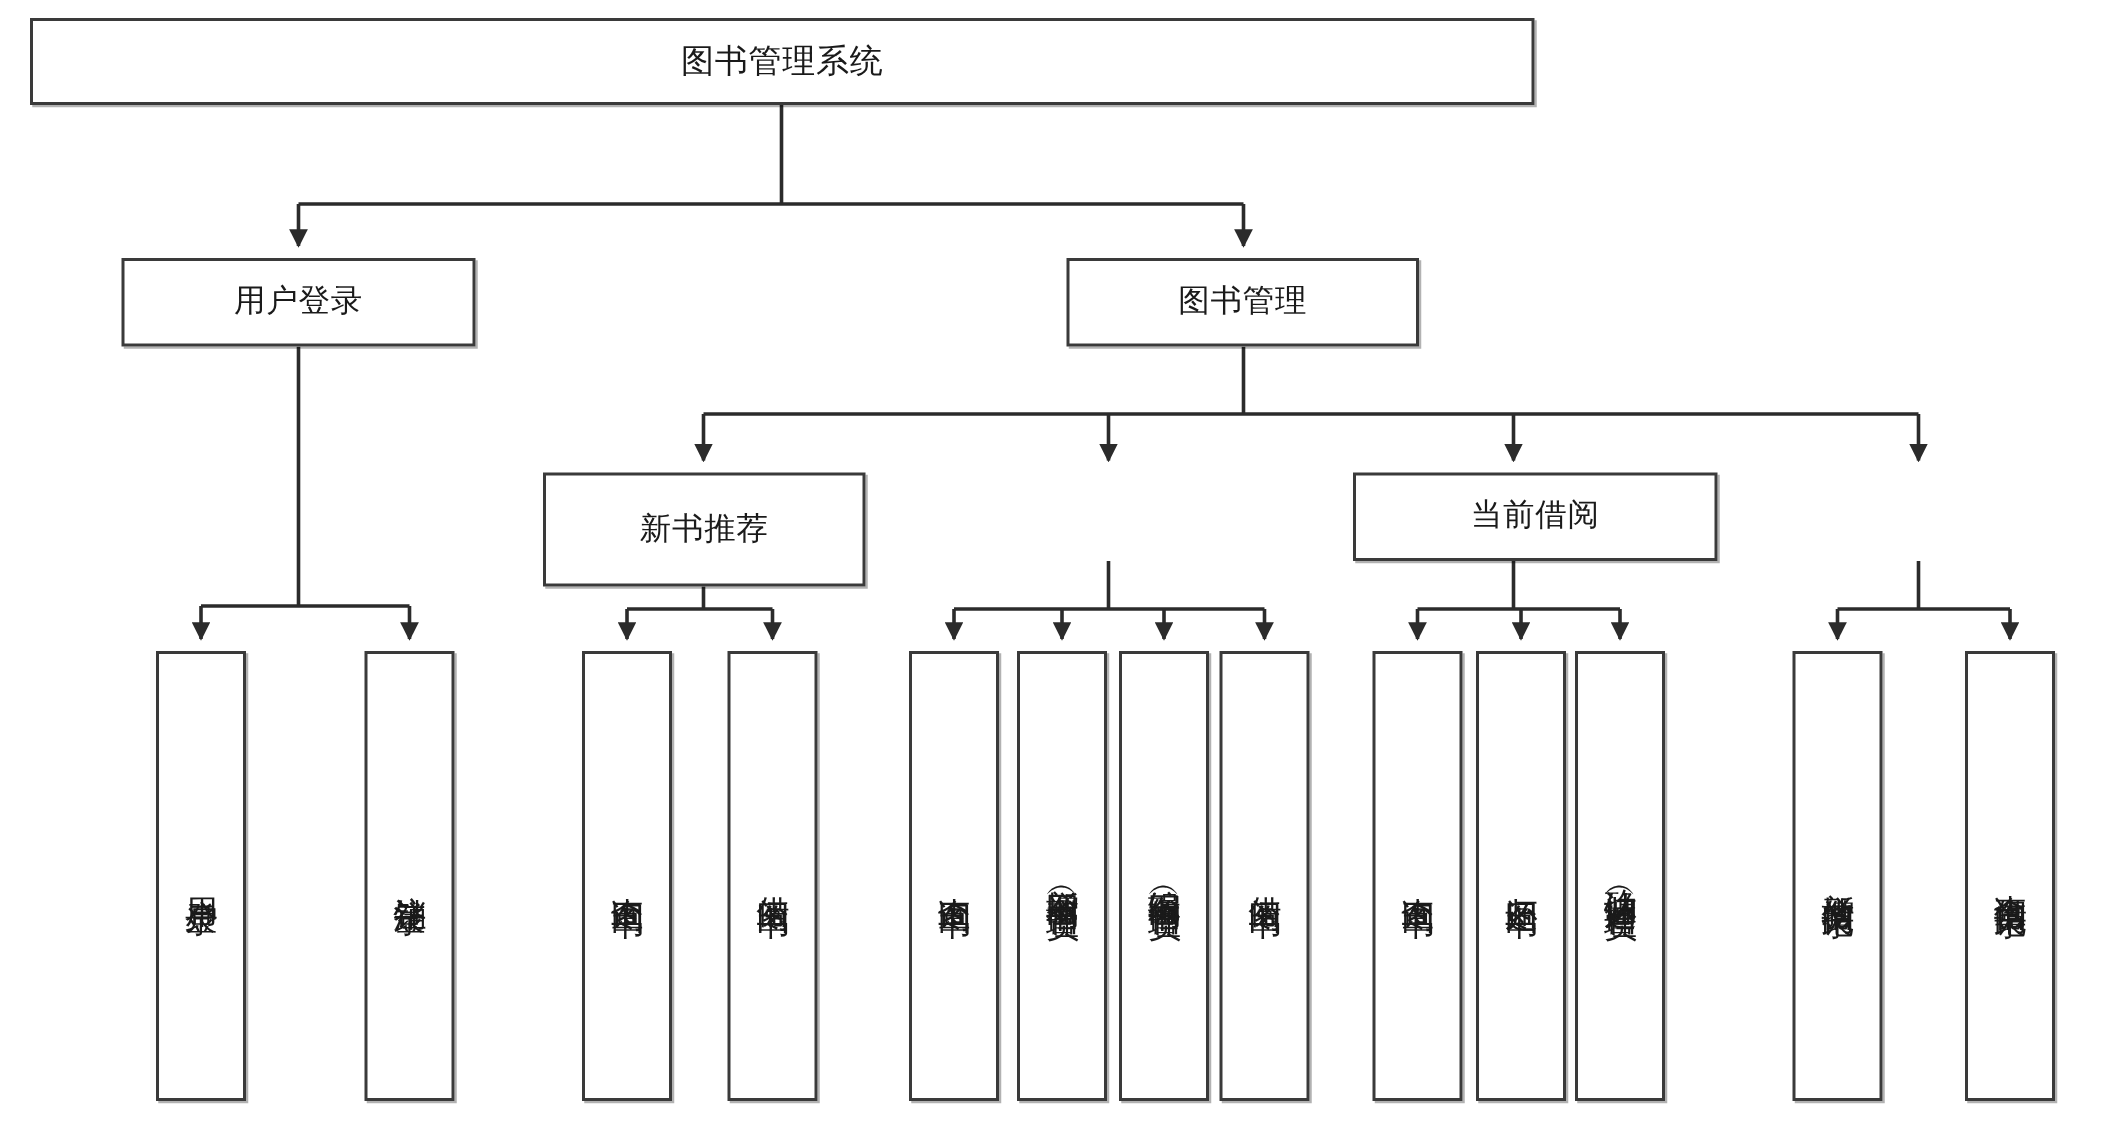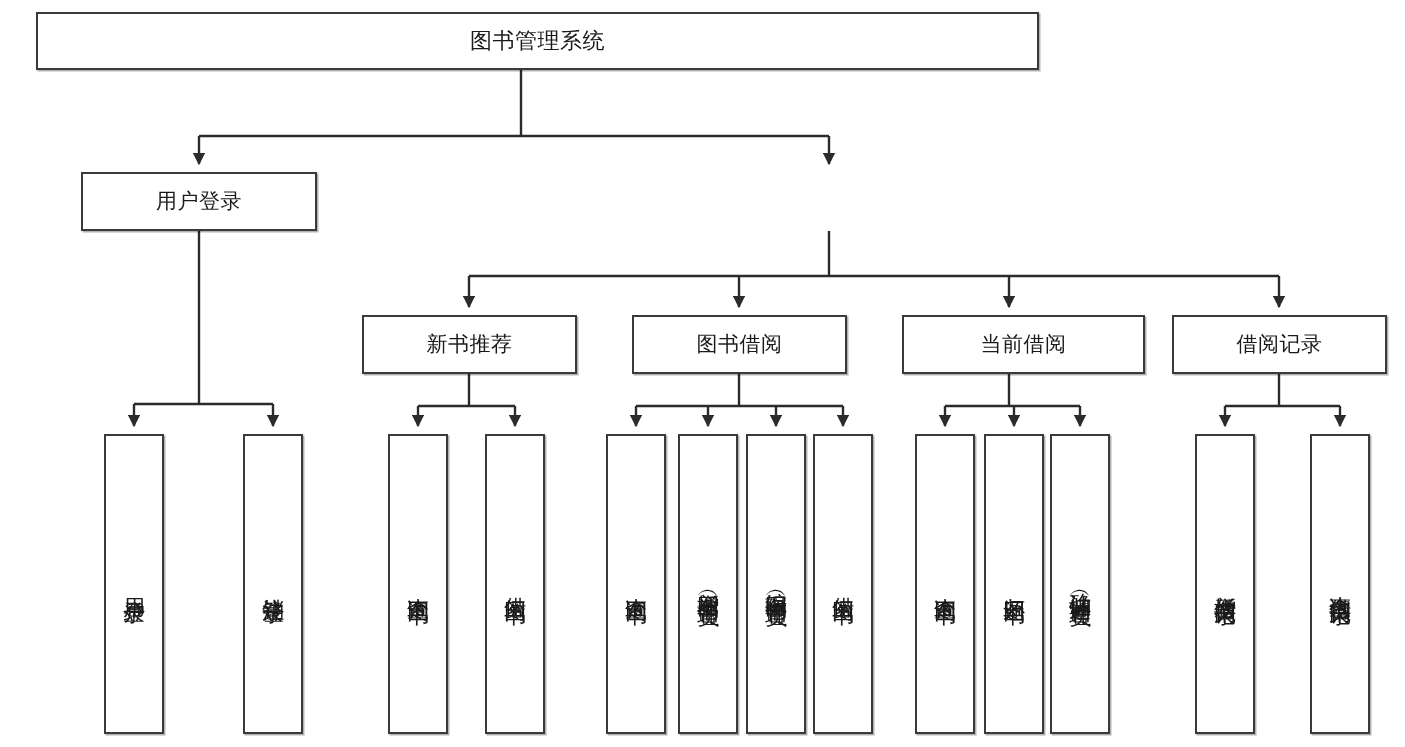--- a/index.html
+++ b/index.html
@@ -121,39 +121,36 @@
       <path d="M 1014 406 L 1014 426" marker-end="url(#arrow)"></path>
       <path d="M 1080 406 L 1080 426" marker-end="url(#arrow)"></path>
 
       <path d="M 1279 374 L 1279 406"></path>
       <path d="M 1225 406 L 1340 406"></path>
       <path d="M 1225 406 L 1225 426" marker-end="url(#arrow)"></path>
       <path d="M 1340 406 L 1340 426" marker-end="url(#arrow)"></path>
     </g>
   </svg>
 
-  <div class="node h root" style="left:36px; top:12px; width:1003px; height:58px;">
+  <div class="node h root" style="left:20px; top:12px; width:1003px; height:58px;">
     <span class="label">图书管理系统</span>
   </div>
 
   <div class="node h" style="left:81px; top:172px; width:236px; height:59px;">
     <span class="label">用户登录</span>
   </div>
+  <div class="node h" style="left:711px; top:172px; width:235px; height:59px;">
+    <span class="label">图书管理</span>
+  </div>
 
-  <div class="node h" style="left:362px; top:315px; width:215px; height:59px;">
+  <div class="node h" style="left:362px; top:315px; width:215px; height:76px;">
     <span class="label">新书推荐</span>
-  </div>
-  <div class="node h" style="left:632px; top:315px; width:215px; height:59px;">
-    <span class="label">图书借阅</span>
   </div>
   <div class="node h" style="left:902px; top:315px; width:243px; height:59px;">
     <span class="label">当前借阅</span>
-  </div>
-  <div class="node h" style="left:1172px; top:315px; width:215px; height:59px;">
-    <span class="label">借阅记录</span>
   </div>
 
   <div class="node v" style="left:104px; top:434px; width:60px; height:300px;">
     <span class="label">用户登录</span>
   </div>
   <div class="node v" style="left:243px; top:434px; width:60px; height:300px;">
     <span class="label">注销登录</span>
   </div>
 
   <div class="node v" style="left:388px; top:434px; width:60px; height:300px;">

